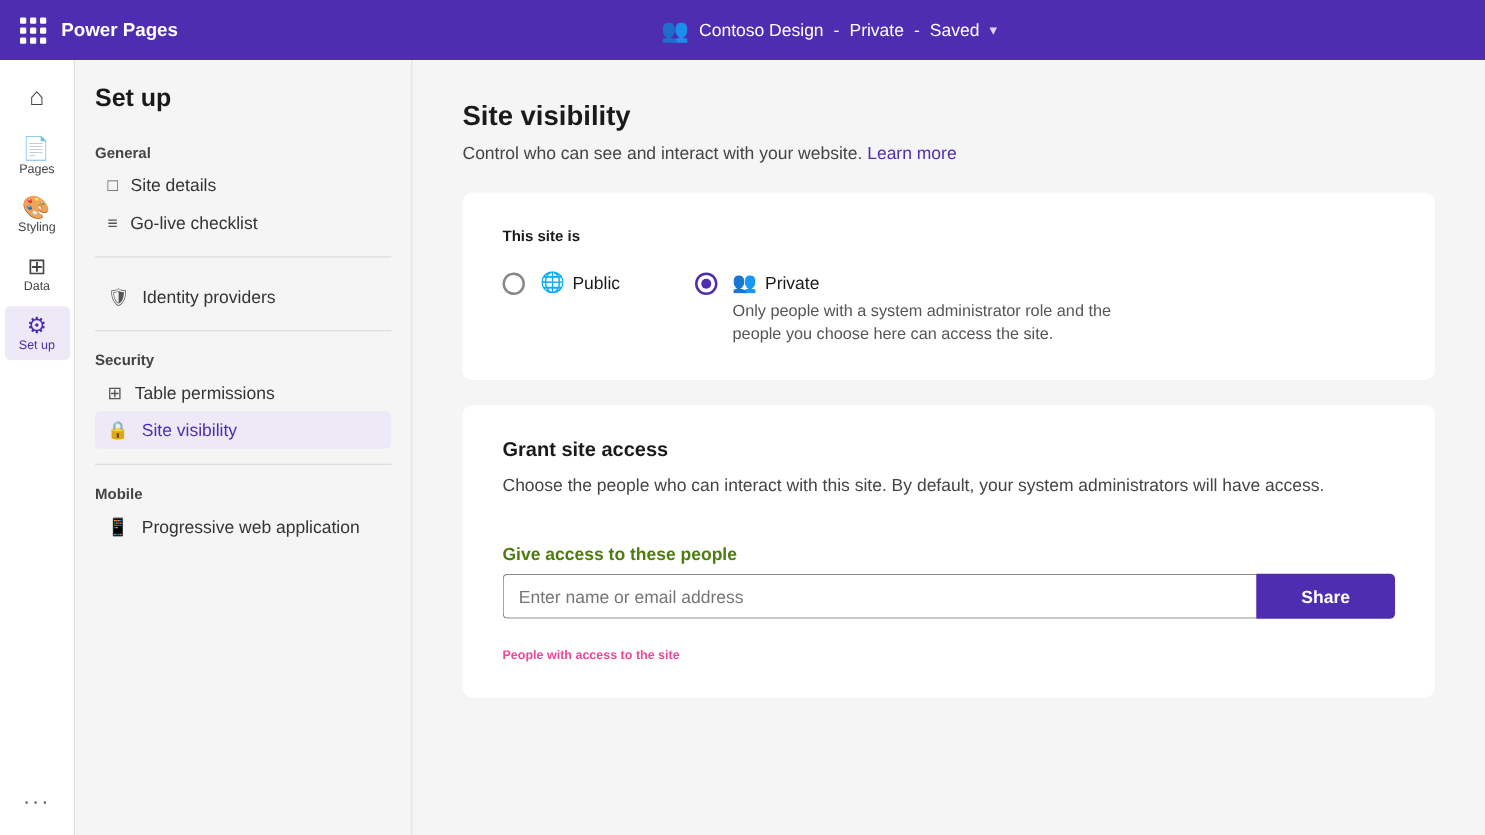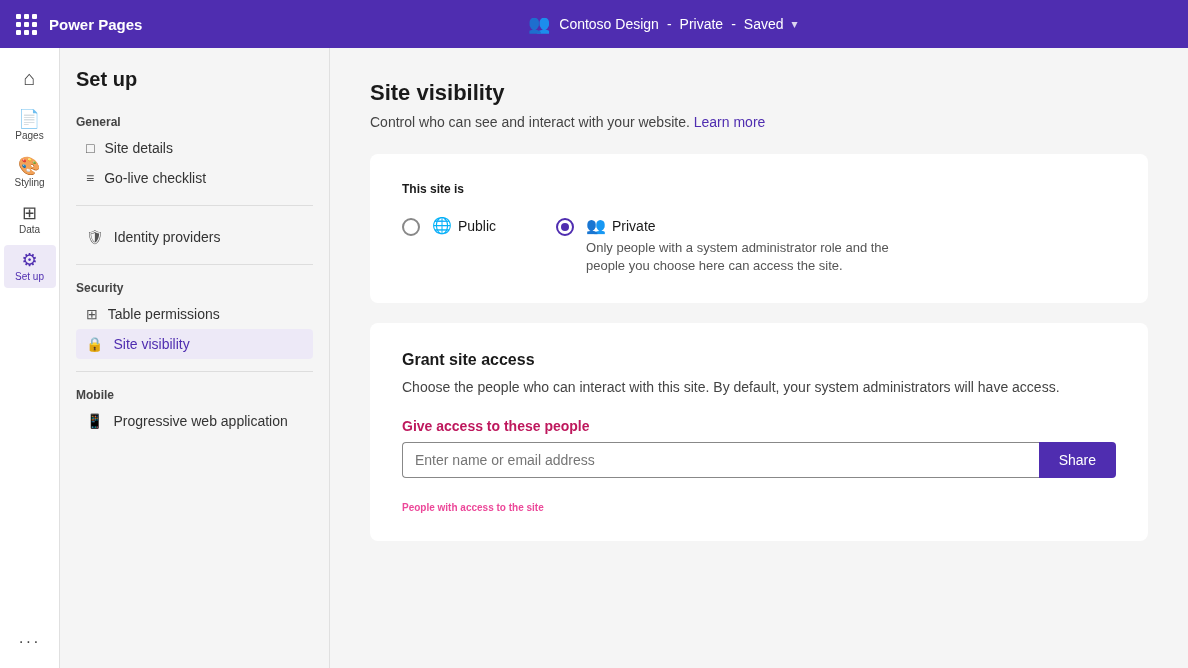--- a/index.html
+++ b/index.html
@@ -269,27 +269,27 @@
     
     .grant-card-title {
       font-size: 16px;
       font-weight: 600;
       color: #1a1a1a;
       margin-bottom: 8px;
     }
     .grant-card-desc {
       font-size: 14px;
       color: #444;
-      margin-bottom: 20px;
+      margin-bottom: 36px;
       line-height: 1.5;
     }
     .give-access-label {
       font-size: 14px;
       font-weight: 600;
-      color: #be185d;
+      color: #4d7c0f;
       margin-bottom: 8px;
     }
     .input-row {
       display: flex;
       gap: 0;
     }
     .name-input {
       flex: 1;
       height: 36px;
       border: 1px solid #888;
@@ -298,24 +298,24 @@
       padding: 0 12px;
       font-size: 14px;
       outline: none;
       color: #333;
     }
     .share-btn {
       background: #4f2db0;
       color: white;
       border: none;
       border-radius: 0 4px 4px 0;
-      padding: 0 20px;
-      font-size: 14px;
-      cursor: pointer;
-      font-weight: 400;
+      padding: 0 36px;
+      font-size: 14px;
+      cursor: pointer;
+      font-weight: 700;
     }
     .people-access-label {
       font-size: 10px;
       font-weight: 600;
       color: #ec4899;
       margin-top: 24px;
     }
   </style>
 </head>
 <body>

